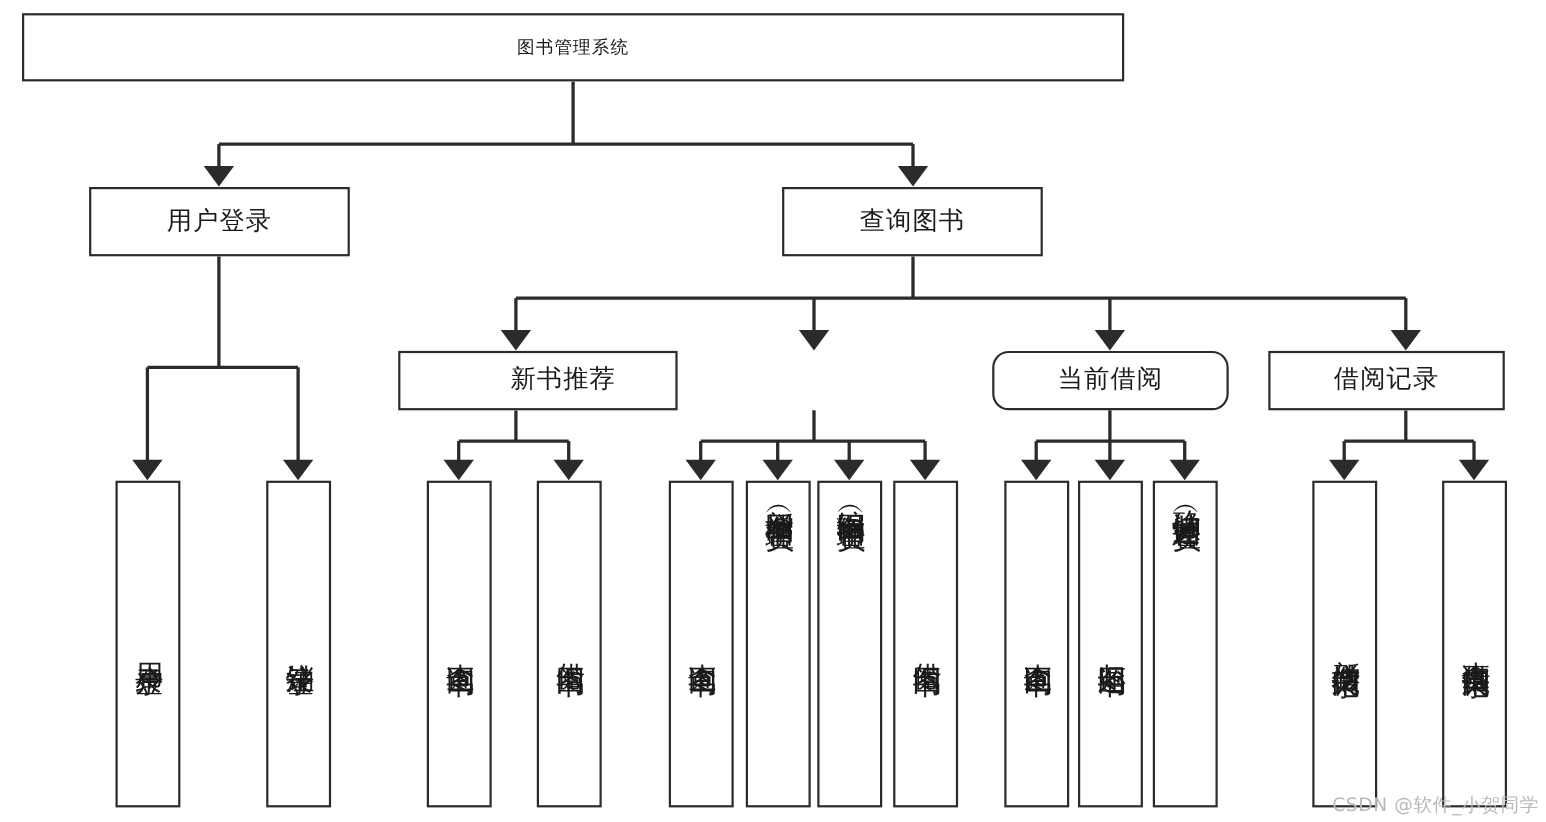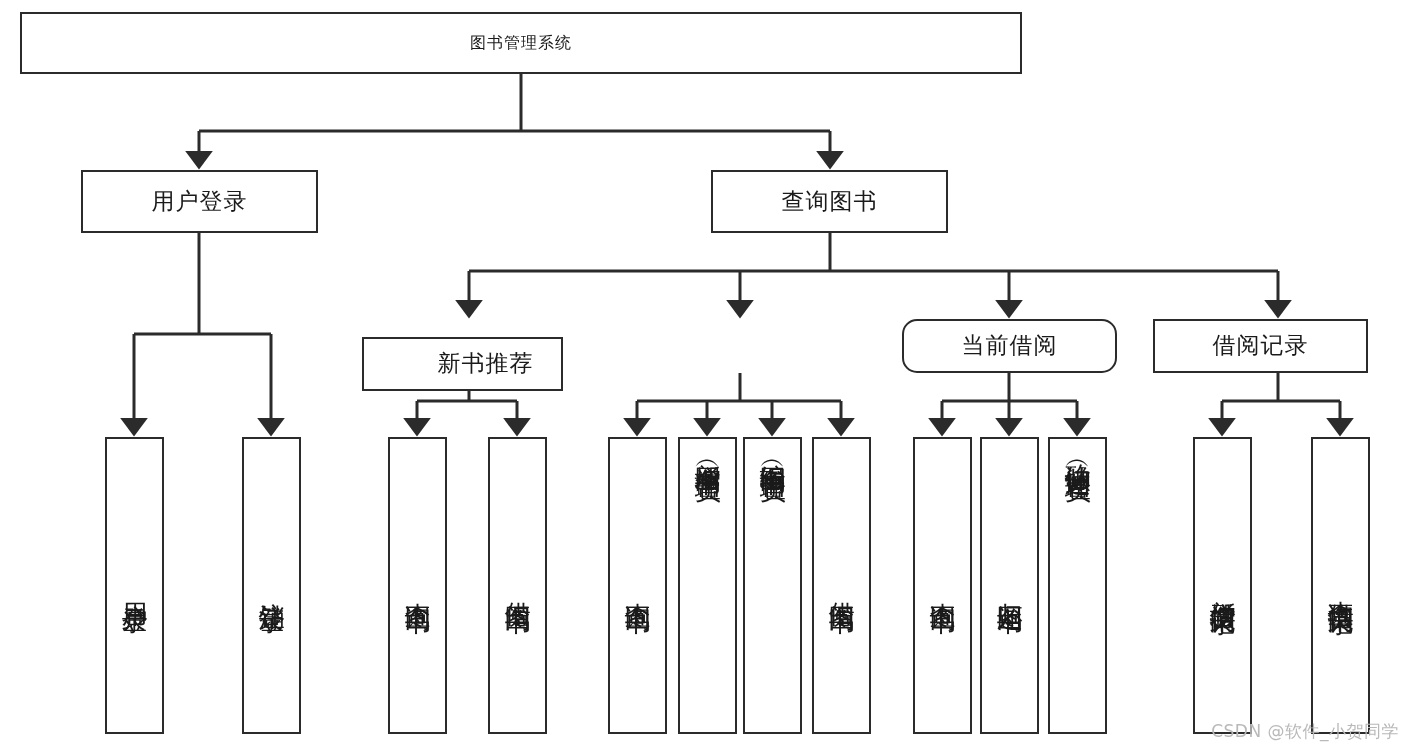--- a/index.html
+++ b/index.html
@@ -134,21 +134,21 @@
     <span class="node-label">图书管理系统</span>
   </div>
 
   <div class="node horizontal" style="left:81px; top:170px; width:237px; height:63px;">
     <span class="node-label">用户登录</span>
   </div>
   <div class="node horizontal" style="left:711px; top:170px; width:237px; height:63px;">
     <span class="node-label">查询图书</span>
   </div>
 
-  <div class="node horizontal" style="left:362px; top:337px; width:201px; height:54px;padding-left:46px;">
+  <div class="node horizontal" style="left:362px; top:319px; width:254px; height:54px;padding-left:46px;">
     <span class="node-label">新书推荐</span>
   </div>
   <div class="node horizontal" style="left:902px; top:319px; width:215px; height:54px;border-radius:15px;">
     <span class="node-label">当前借阅</span>
   </div>
   <div class="node horizontal" style="left:1153px; top:319px; width:215px; height:54px;">
     <span class="node-label">借阅记录</span>
   </div>
 
   <div class="node vertical centered" style="left:105px; top:437px; width:59px; height:297px;">

